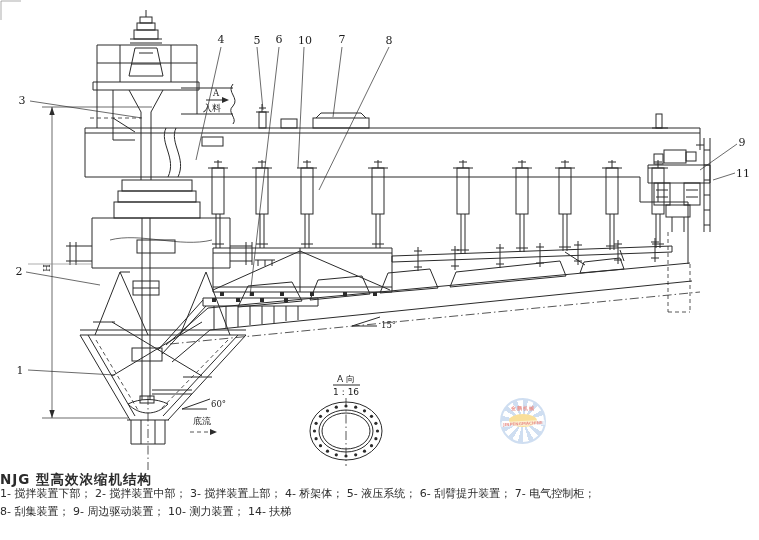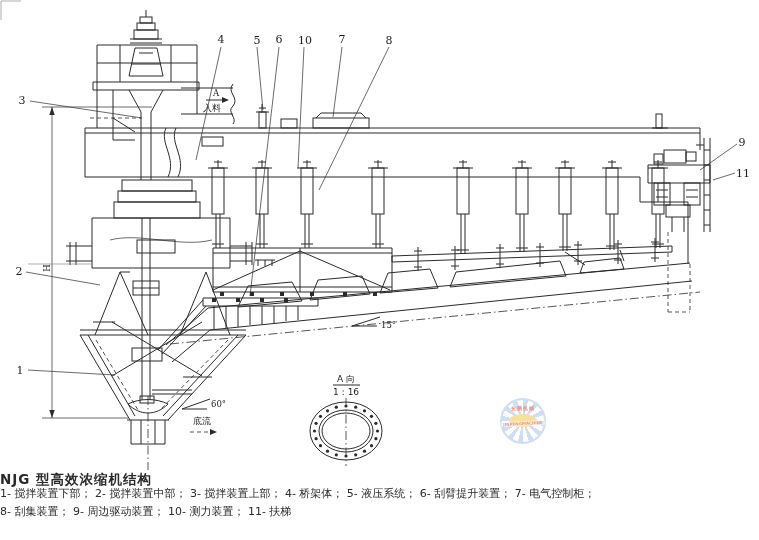--- a/index.html
+++ b/index.html
@@ -346,15 +346,15 @@
 
 <div id="wm">
   <div class="wm-wheel"></div>
   <div class="wm-top">金鹏机械</div>
   <div class="wm-center"></div>
   <div class="wm-banner">JINPENGMACHINE</div>
 </div>
 
 <div id="cap-title" class="caption">NJG 型高效浓缩机结构</div>
 <div id="cap-l1" class="caption">1- 搅拌装置下部；  2- 搅拌装置中部；  3- 搅拌装置上部；  4- 桥架体；  5- 液压系统；  6- 刮臂提升装置；  7- 电气控制柜；</div>
-<div id="cap-l2" class="caption">8- 刮集装置；  9- 周边驱动装置；  10- 测力装置；  11- 扶梯</div>
+<div id="cap-l2" class="caption">8- 刮集装置；  9- 周边驱动装置；  10- 测力装置；  14- 扶梯</div>
 
 </div>
 
 </body></html>

